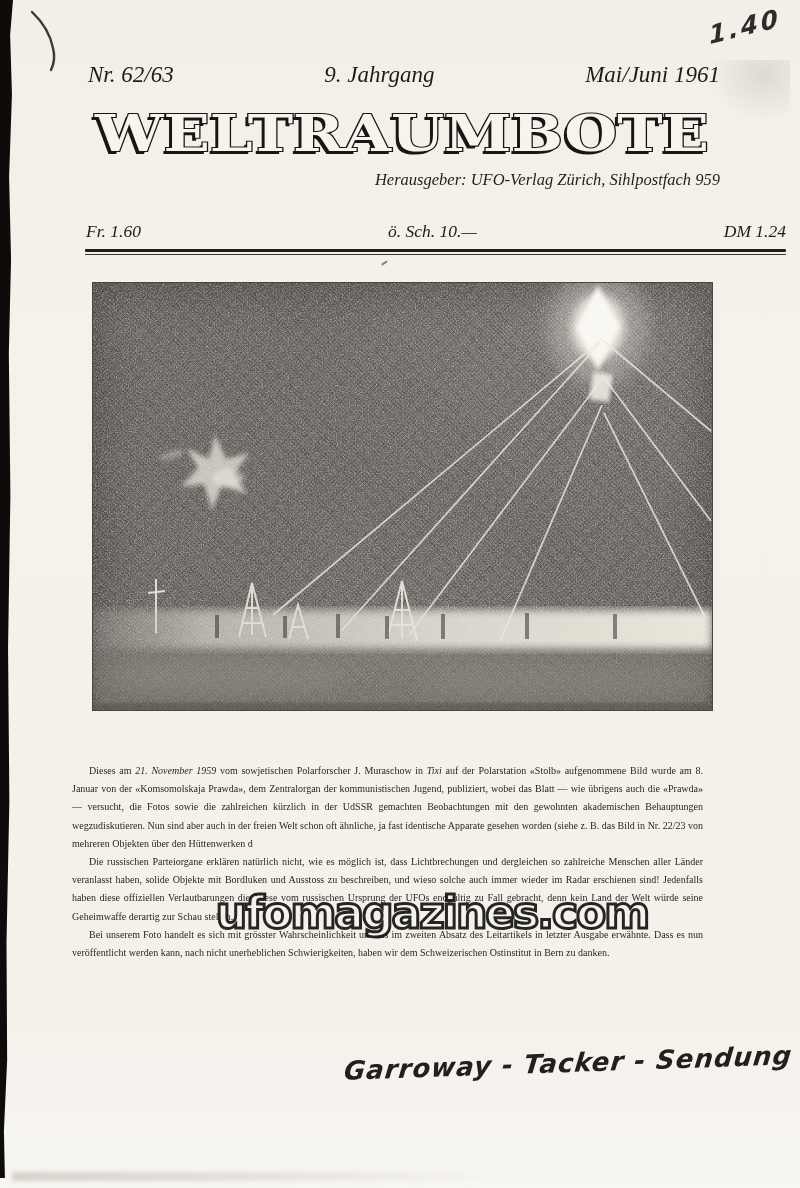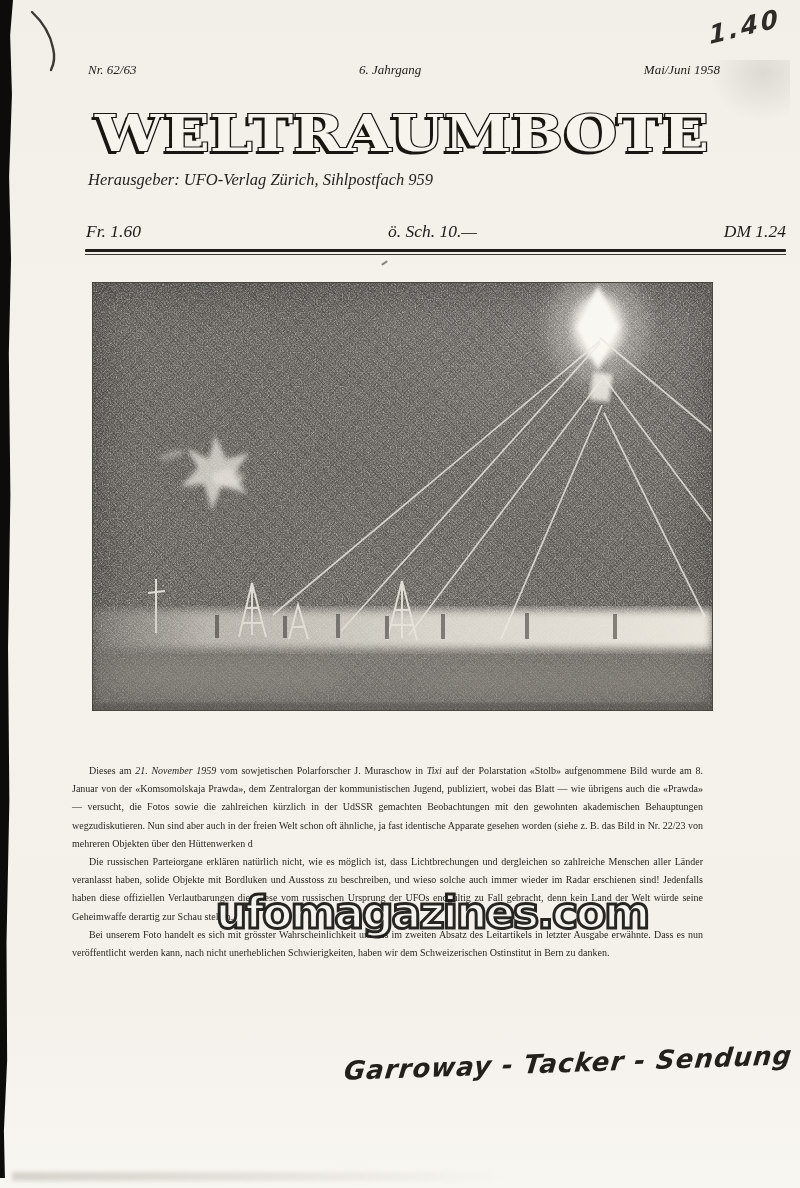--- a/index.html
+++ b/index.html
@@ -21,25 +21,25 @@
   .price-hand{
     position:absolute;right:18px;top:12px;
     font-family:"DejaVu Sans", sans-serif;
     font-style:italic;font-weight:bold;font-size:25px;color:#2e2b28;
     transform:rotate(-14deg) skewX(-10deg);
     letter-spacing:3px;
   }
   .issue-row{
     position:absolute;left:88px;top:62px;width:632px;
     display:flex;justify-content:space-between;align-items:baseline;
-    font-style:italic;font-size:13px;color:#1f1c18;
+    font-style:italic;font-size:23px;color:#1f1c18;
   }
   .masthead{position:absolute;left:88px;top:98px;width:624px;height:66px;}
   .pub-line{
-    position:absolute;left:88px;width:632px;text-align:left;
+    position:absolute;left:88px;width:632px;text-align:right;
     font-style:italic;font-size:16.5px;color:#221e1a;
   }
   .pub-line.l1{top:170px;}
   .pub-line.l2{top:194px;}
   .price-row{
     position:absolute;left:86px;top:221px;width:700px;
     display:flex;justify-content:space-between;align-items:baseline;
     font-style:italic;font-size:17.5px;color:#1f1c18;gap:15px;
   }
   .rule{position:absolute;left:85px;top:249px;width:701px;height:7px;}
@@ -111,22 +111,22 @@
 
   <svg class="pen-stroke" width="50" height="72">
     <path d="M10,6 q17,16 21,36 q3,12 -2,22" fill="none" stroke="#211e1b" stroke-width="2.4" stroke-linecap="round" opacity=".88"></path>
   </svg>
 
   <div class="price-hand">1.40</div>
   <div class="right-smudge"></div>
 
   <div class="issue-row">
     <span>Nr. 62/63</span>
-    <span>6. Jahrgang</span>
-    <span>Mai/Juni 1958</span>
+    <span>9. Jahrgang</span>
+    <span>Mai/Juni 1961</span>
   </div>
 
   <svg class="masthead" width="624" height="66" viewBox="0 0 624 66">
     <text x="7" y="53" font-family="DejaVu Serif, serif" font-weight="bold" font-size="50" textLength="614" lengthAdjust="spacingAndGlyphs" fill="#191613" transform="translate(-3,3)">WELTRAUMBOTE</text>
     <text x="7" y="53" font-family="DejaVu Serif, serif" font-weight="bold" font-size="50" textLength="614" lengthAdjust="spacingAndGlyphs" fill="#f7f4ee" stroke="#191613" stroke-width="2.2" paint-order="stroke">WELTRAUMBOTE</text>
   </svg>
 
   <div class="pub-line l1">Herausgeber: UFO-Verlag Zürich, Sihlpostfach 959</div>
 
   <div class="price-row">

